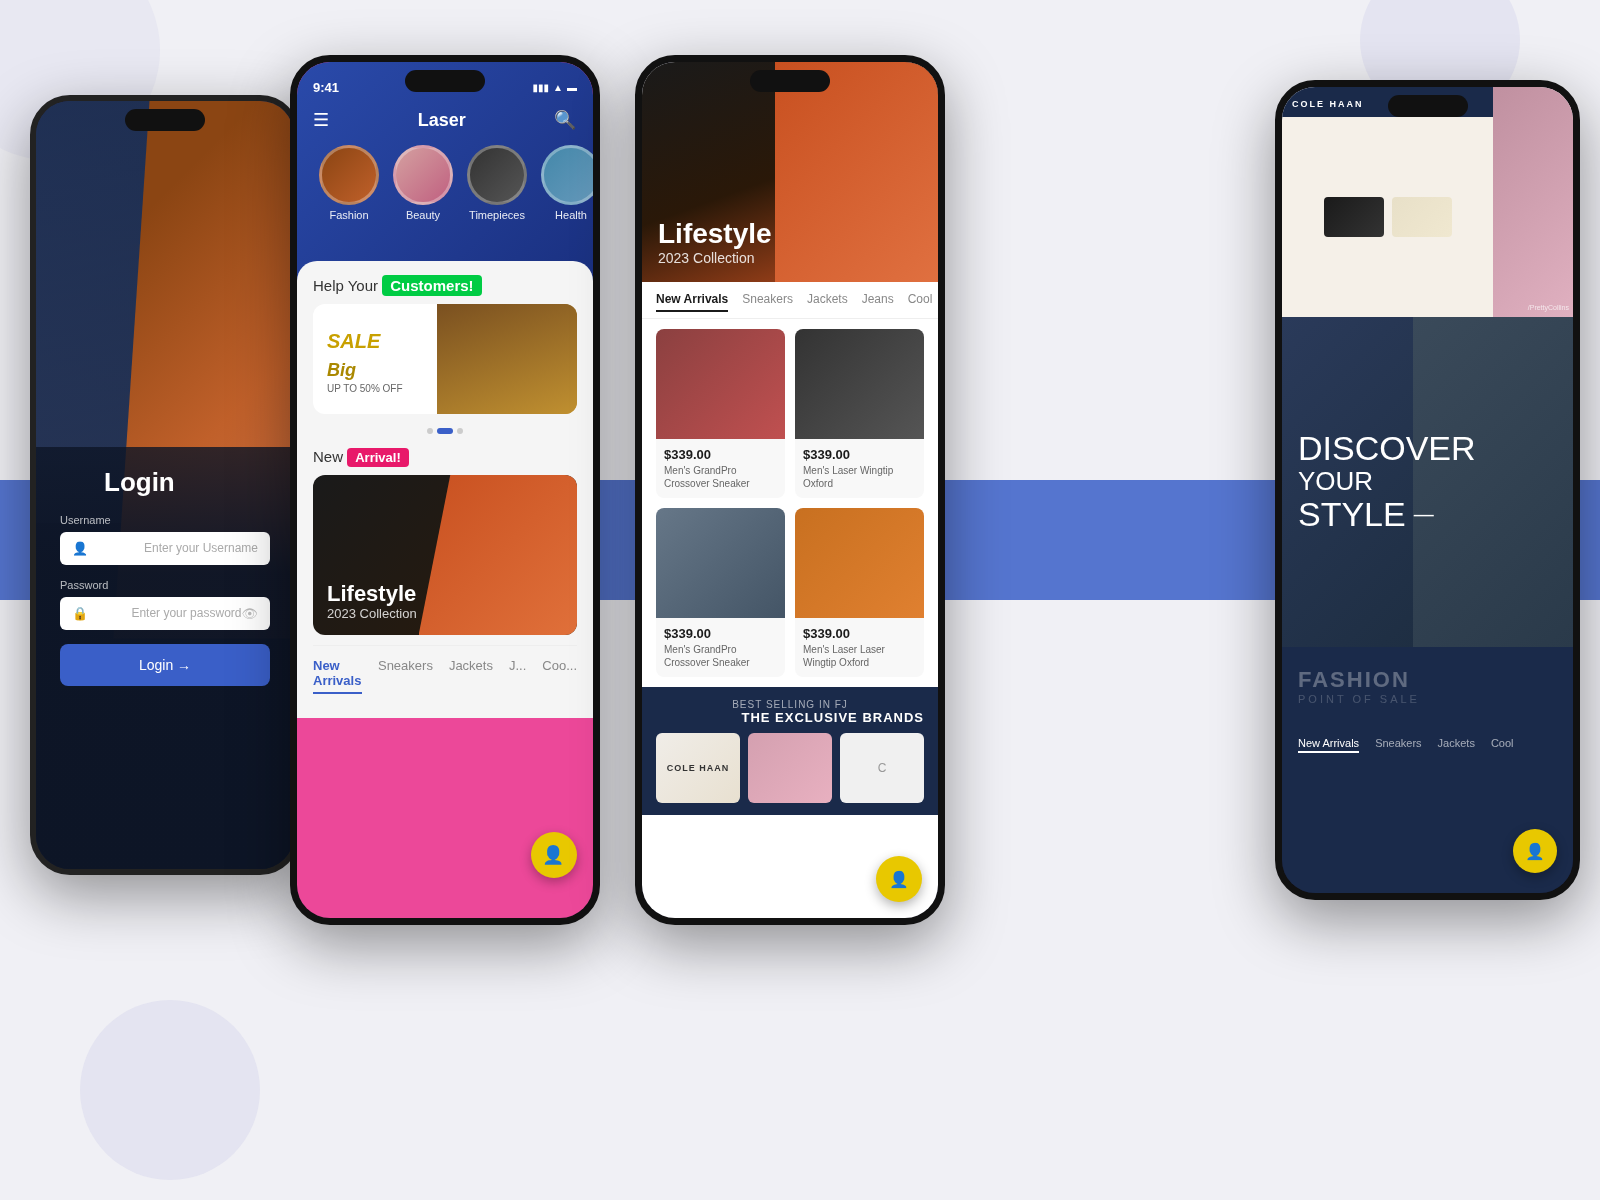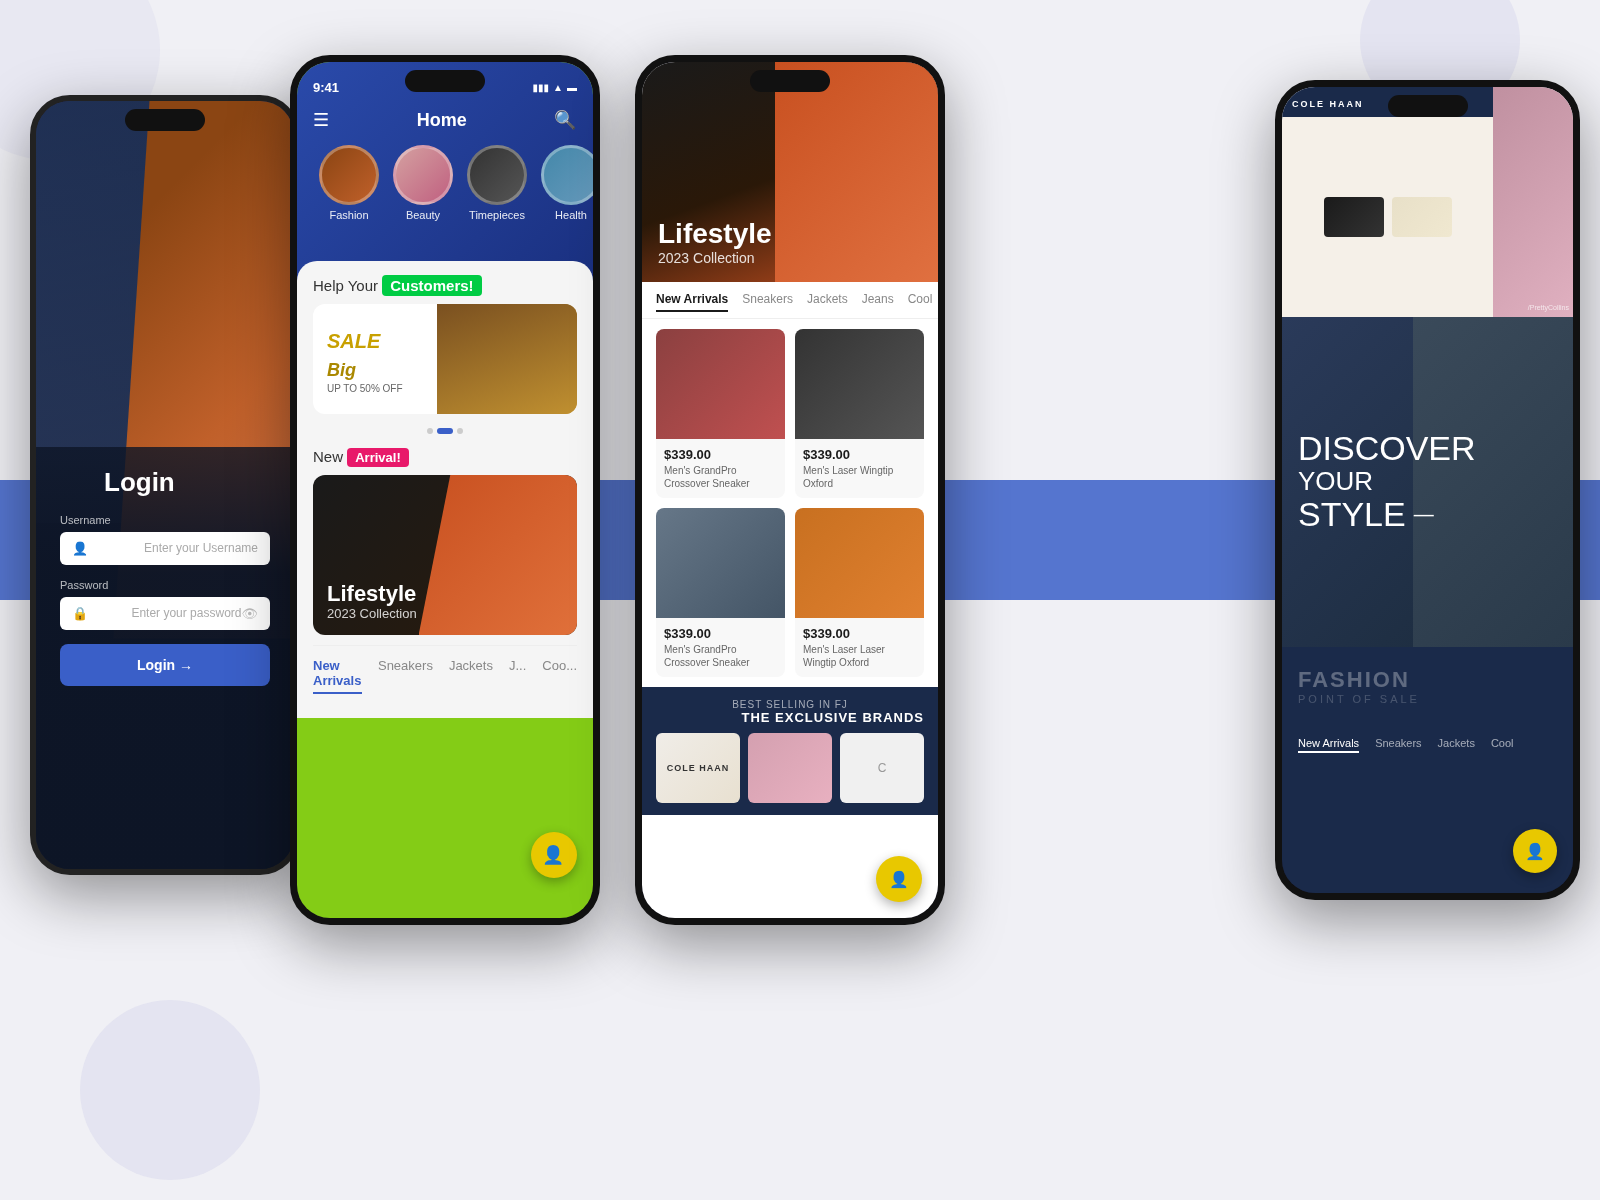--- a/index.html
+++ b/index.html
@@ -143,21 +143,21 @@
       font-size: 13px;
     }
     .login-btn {
       background: #3a5fc8;
       color: white;
       border: none;
       border-radius: 8px;
       width: 100%;
       padding: 13px;
       font-size: 14px;
-      font-weight: 700;
+      font-weight: 400;
       margin-top: 4px;
       cursor: pointer;
       display: flex;
       align-items: center;
       justify-content: center;
       gap: 8px;
     }
 
     
     .phone2 {
@@ -167,21 +167,21 @@
       z-index: 3;
     }
     .phone2 .phone-frame {
       width: 310px;
       height: 870px;
       border: 7px solid #111;
     }
     .phone2 .phone-screen {
       width: 100%;
       height: 100%;
-      background: #84cc16;
+      background: #ec4899;
       overflow-y: hidden;
     }
     .p2-header {
       background: linear-gradient(135deg, #2a4aaa 0%, #1a3080 100%);
       padding: 10px 16px 60px;
       position: relative;
     }
     .p2-status-bar {
       display: flex;
       justify-content: space-between;
@@ -750,21 +750,21 @@
         <div class="p2-status-bar" style="padding-top:8px;">
           <span class="p2-time">9:41</span>
           <div class="p2-icons">
             <span class="signal-bars">▮▮▮</span>
             <span class="wifi-icon">▲</span>
             <span class="battery-icon">▬</span>
           </div>
         </div>
         <div class="p2-nav">
           <span style="color:white;font-size:18px;">☰</span>
-          <span class="p2-nav-title">Home</span>
+          <span class="p2-nav-title">Laser</span>
           <span style="color:white;font-size:18px;">🔍</span>
         </div>
 
         <div class="p2-avatar-row">
           <div class="p2-avatar-item">
             <div class="p2-avatar-circle av-fashion"></div>
             <span class="p2-avatar-label">Fashion</span>
           </div>
           <div class="p2-avatar-item">
             <div class="p2-avatar-circle av-beauty"></div>

